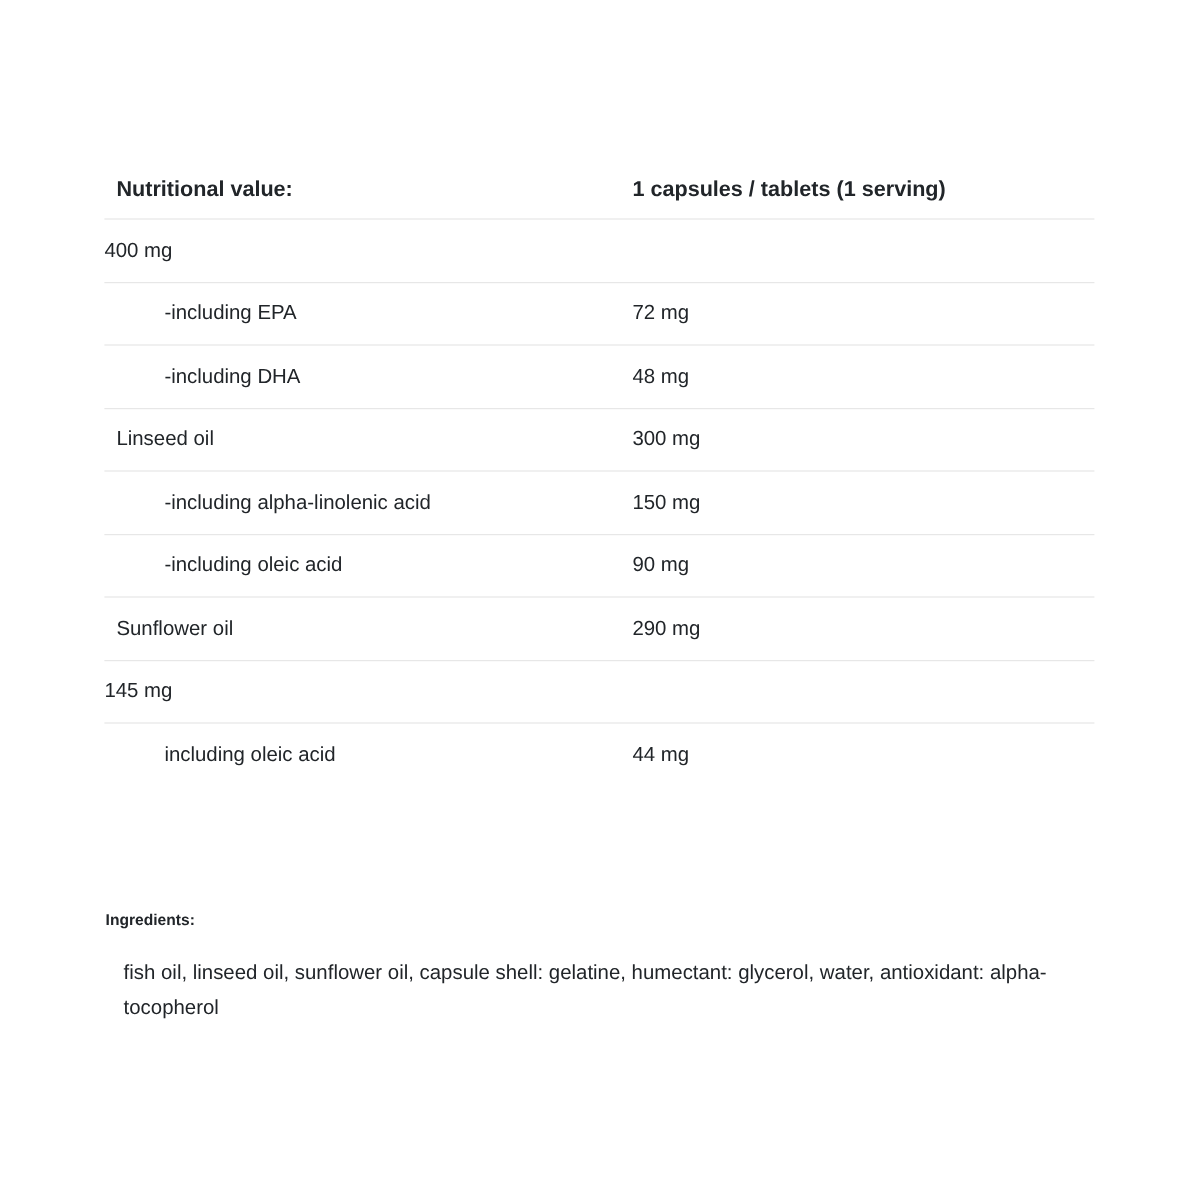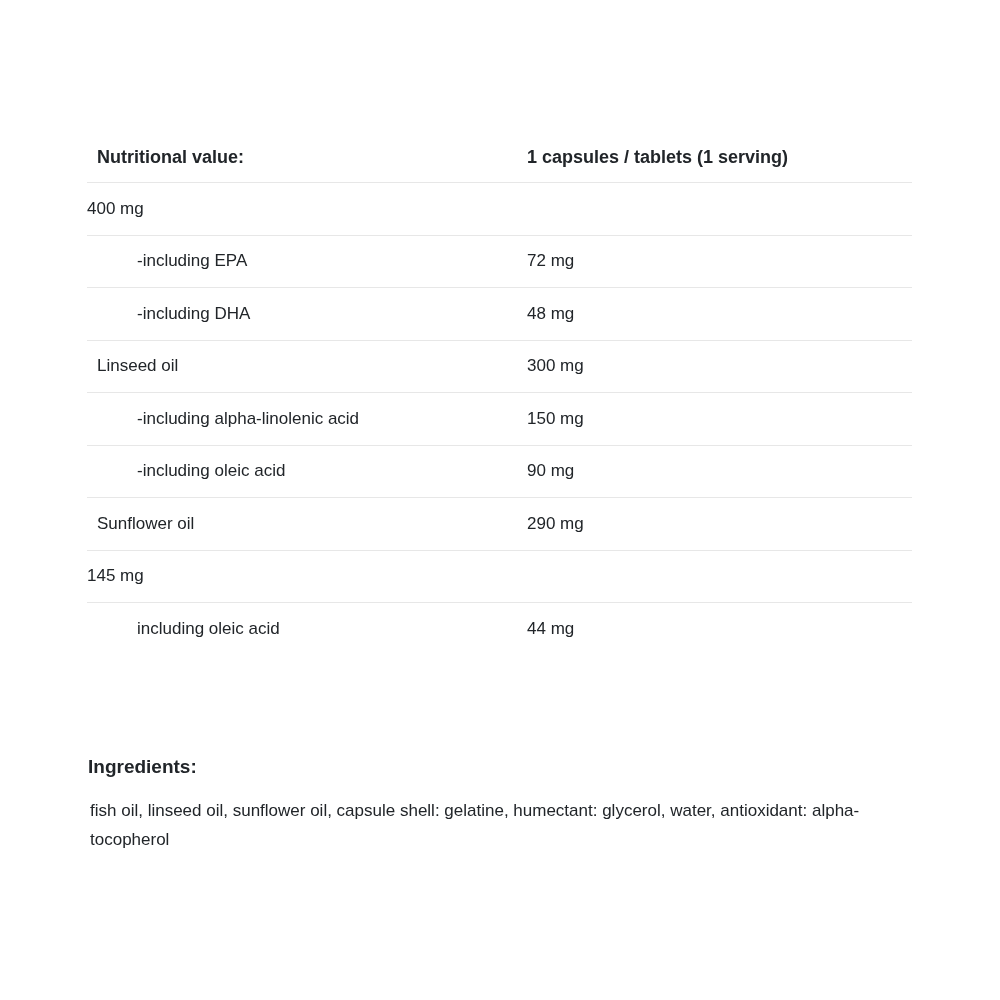--- a/index.html
+++ b/index.html
@@ -55,27 +55,27 @@
     flex: 1;
   }
   .ingredients {
     position: absolute;
     left: 88px;
     top: 755px;
     width: 800px;
   }
   .ingredients h2 {
     margin: 0 0 17px 0;
-    font-size: 19px;
+    font-size: 13px;
     font-weight: 700;
     line-height: 24px;
     color: #212529;
   }
   .ingredients p {
-    margin: 2px;
+    margin: 15px;
     font-size: 17px;
     line-height: 29px;
     max-width: 790px;
     color: #212529;
   }
 </style>
 </head>
 <body>
 
 <div class="page">

